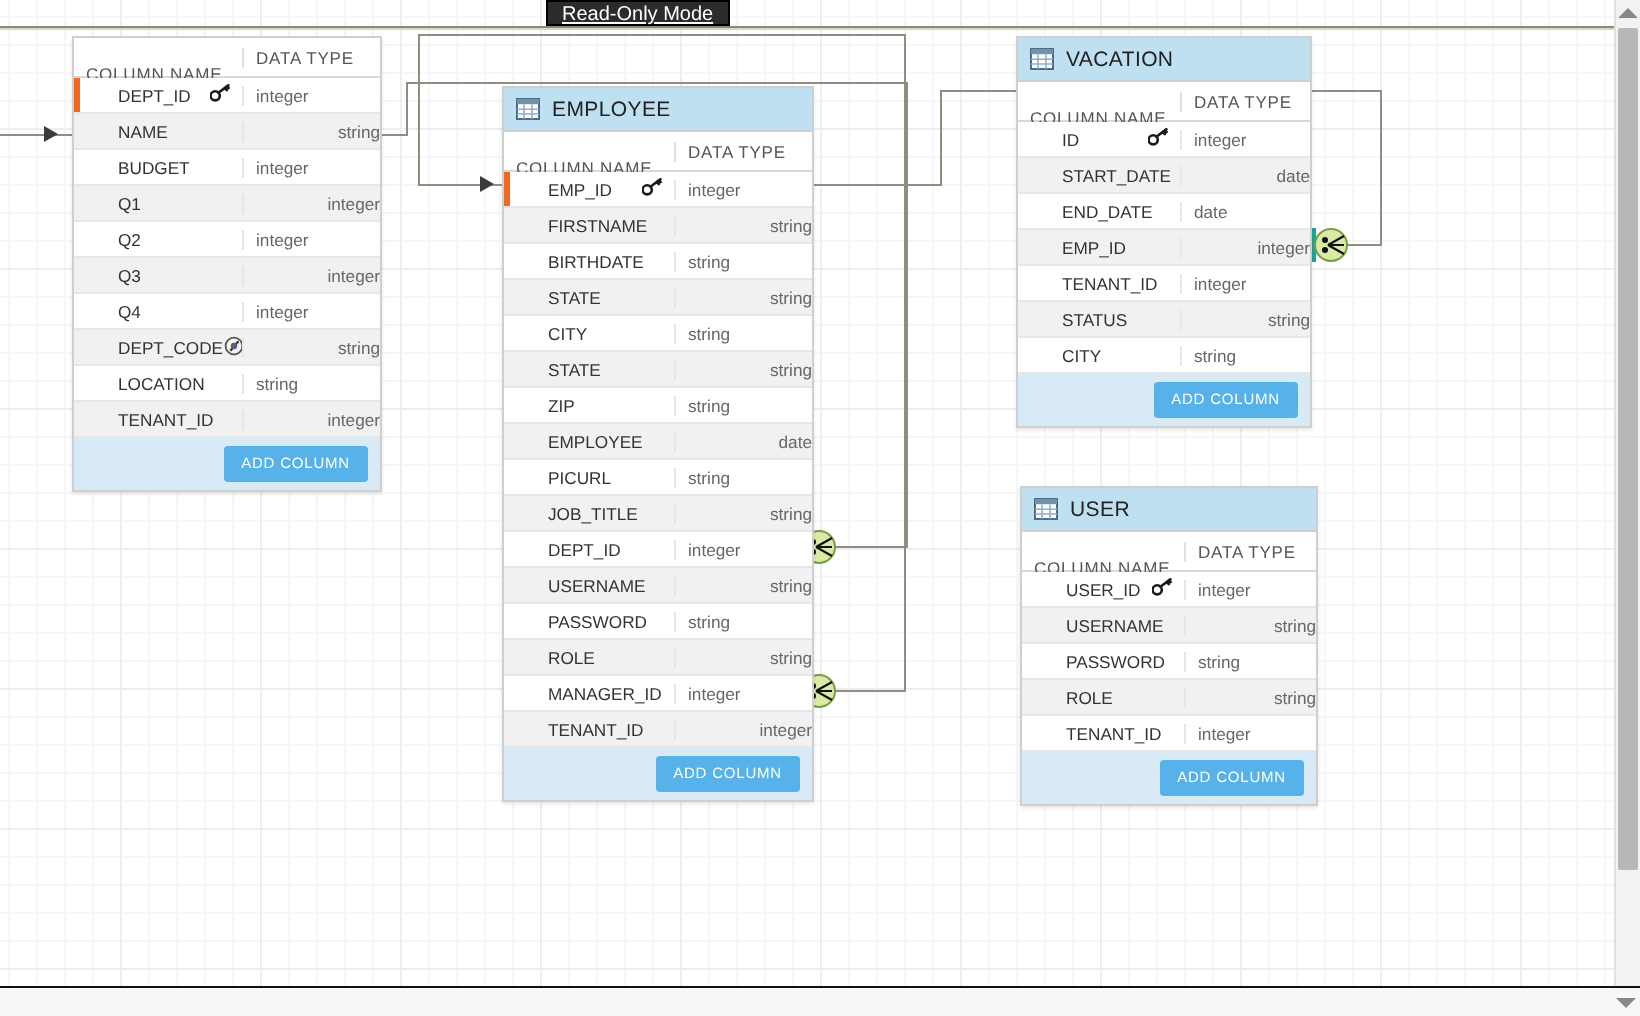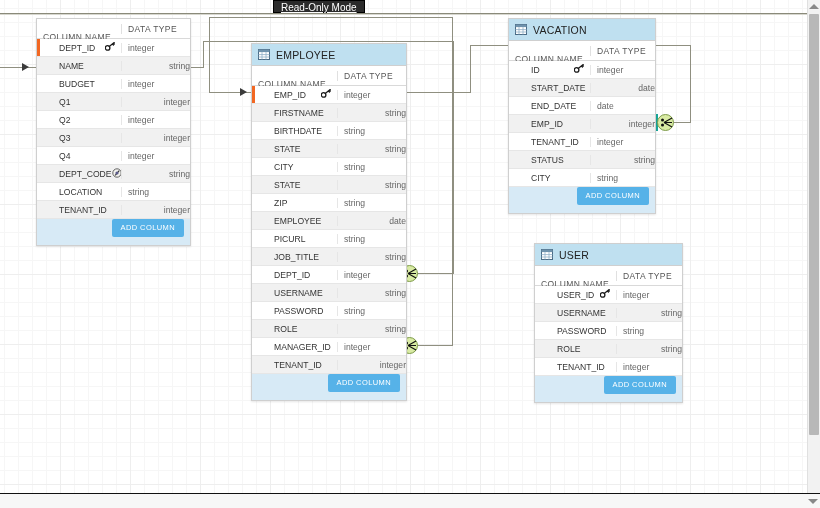--- a/index.html
+++ b/index.html
@@ -51,21 +51,21 @@
   .ch2{padding-left:6px;box-sizing:border-box;}
   .row{
     display:flex;height:18px;align-items:center;box-sizing:border-box;
     border-bottom:1px solid #e6e6e6;position:relative;background:#ffffff;
   }
   .row.alt{background:#f1f1f1;text-align:right;}
   .cname{font-size:8.6px;color:#333;padding-left:22px;box-sizing:border-box;
          display:flex;align-items:center;justify-content:space-between;padding-right:6px;}
   .ctype{font-size:8.6px;color:#666;padding-left:6px;box-sizing:border-box;}
   .pkbar{position:absolute;left:0;top:0;width:3px;height:100%;background:#f26722;}
-  .footer{height:26px;background:#d7eaf6;display:flex;align-items:flex-start;justify-content:flex-end;
+  .footer{height:26px;background:#d7eaf6;display:flex;align-items:center;justify-content:flex-end;
           padding-right:6px;box-sizing:border-box;padding-left:28px;}
   .addbtn{
     background:#56b2e8;color:#ffffff;font-size:7.5px;letter-spacing:.4px;
     padding:5px 9px;border:0;border-radius:2px;cursor:pointer;line-height:1;
   }
 
   
   .wire{position:absolute;background:#8f8f80;}
   .wh{height:1.4px;}
   .wv{width:1.4px;}
@@ -398,21 +398,21 @@
       <div class="row">
         <div class="cname" style="width:81px">
           <span>CITY</span>
         </div>
         <div class="ctype" style="width:65px;border-left:1px solid #e6e6e6;">string</div>
       </div>
       <div class="footer">
         <button class="addbtn">ADD COLUMN</button>
       </div>
     </div>
-  <div class="tbl" style="left:534px;top:243px;width:149px;">
+  <div class="tbl" style="left:510px;top:243px;width:149px;">
       <div class="title">
         <span>
           <svg class="gridicon" viewBox="0 0 12 11">
             <rect x="0.5" y="0.5" width="11" height="10" fill="#fff" stroke="#4a6b85"></rect>
             <rect x="0.5" y="0.5" width="11" height="2.6" fill="#6f93ad"></rect>
             <path d="M4 3.1V10.5 M8 3.1V10.5 M0.5 5.6H11.5 M0.5 8H11.5" stroke="#8fb0c6" stroke-width="0.8"></path>
           </svg>
         </span>
         <span class="tname">USER</span>
       </div>

